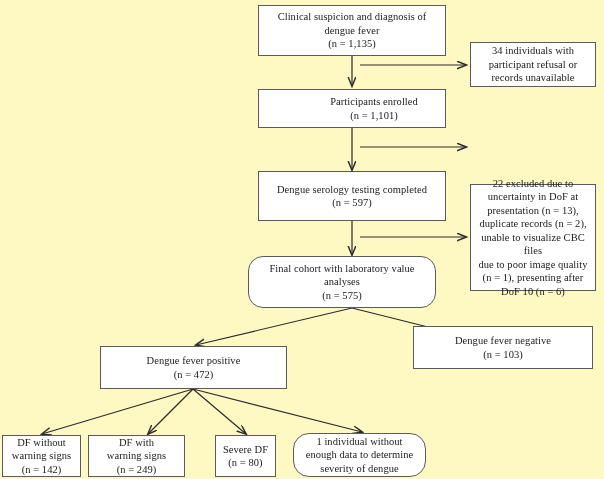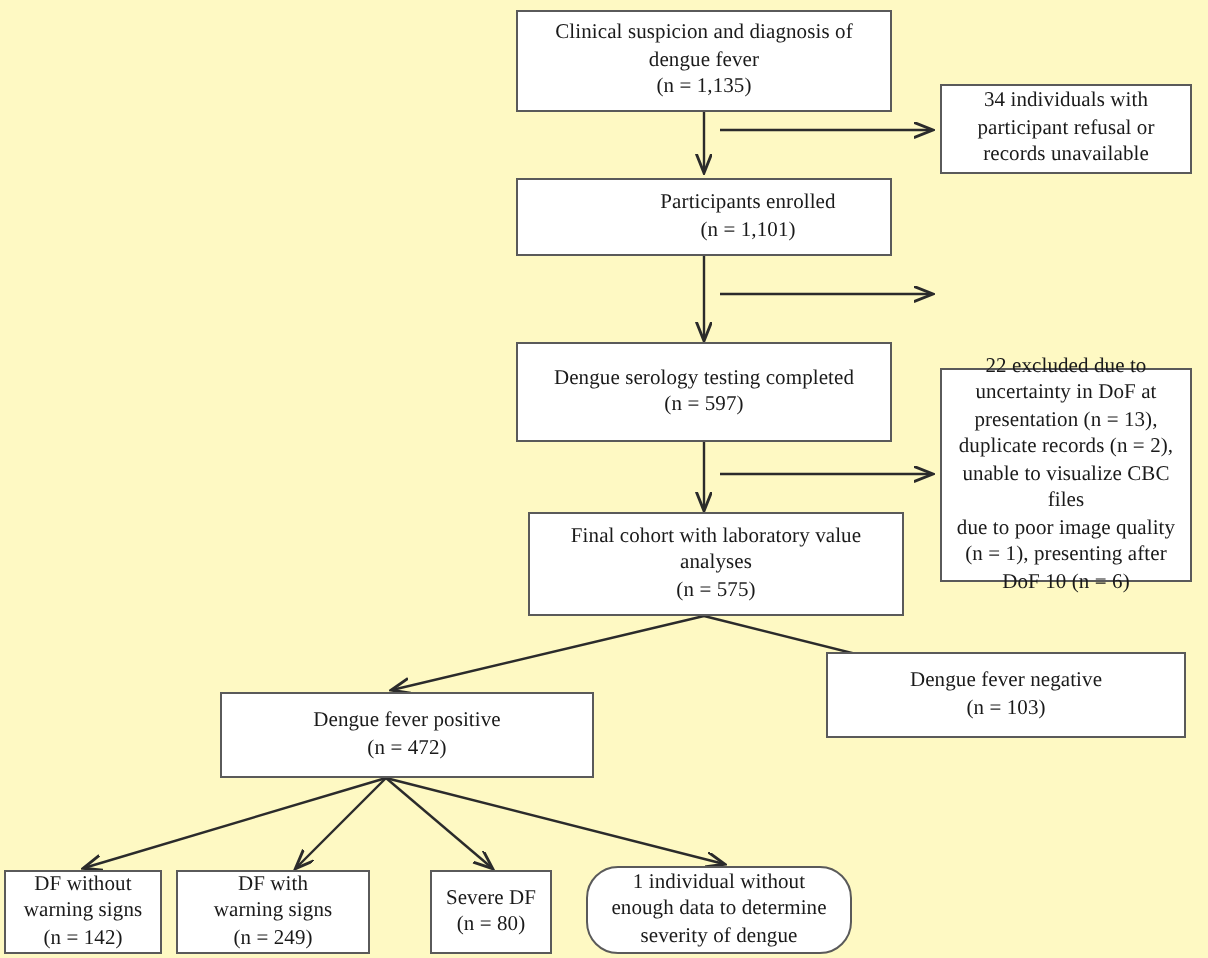--- a/index.html
+++ b/index.html
@@ -112,27 +112,27 @@
     <span class="nodetext">22 excluded due to
 uncertainty in DoF at
 presentation (n = 13),
 duplicate records (n = 2),
 unable to visualize CBC files
 due to poor image quality
 (n = 1), presenting after
 DoF 10 (n = 6)</span>
   </div>
 
-  <div class="node" style="left:264px; top:256px; width:188px; height:52px;">
+  <div class="node" style="left:248px; top:256px; width:188px; height:52px;border-radius:15px;">
     <span class="nodetext">Final cohort with laboratory value
 analyses
 (n = 575)</span>
   </div>
 
-  <div class="node" style="left:100px; top:346px; width:187px; height:43px;margin-left:10px;">
+  <div class="node" style="left:100px; top:346px; width:187px; height:43px;">
     <span class="nodetext">Dengue fever positive
 (n = 472)</span>
   </div>
 
   <div class="node" style="left:413px; top:326px; width:180px; height:43px;">
     <span class="nodetext">Dengue fever negative
 (n = 103)</span>
   </div>
 
   <div class="node" style="left:2px; top:435px; width:79px; height:42px;">

